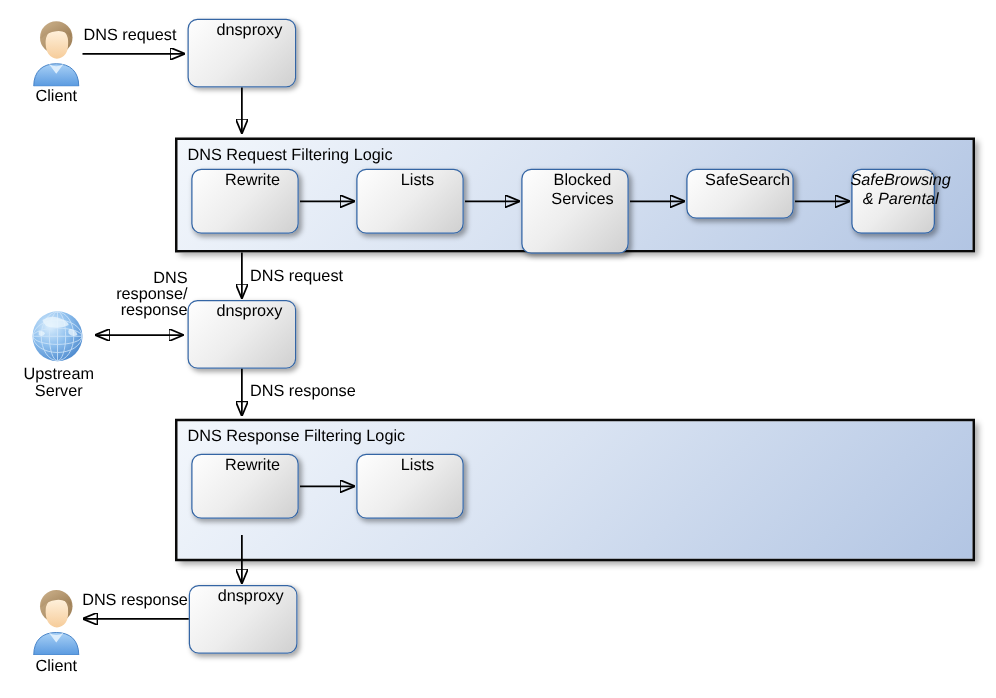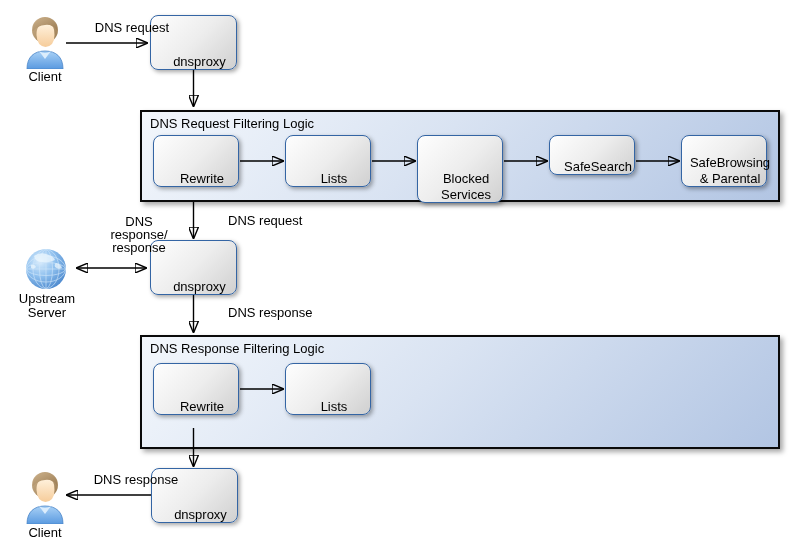--- a/index.html
+++ b/index.html
@@ -28,37 +28,36 @@
     text-align: right;
   }
   .node {
     position: absolute;
     box-sizing: border-box;
     border: 1.5px solid var(--box-border, #3465a4);
     border-radius: 8px;
     background: linear-gradient(135deg, var(--box-fill-light, #fefefe) 0%, #ededed 50%, var(--box-fill-dark, #d0d0d0) 100%);
     box-shadow: 2px 2px 4px rgba(0,0,0,0.35);
     display: flex;
-    align-items: flex-end;
+    align-items: flex-start;
     justify-content: center;
     text-align: center;
     font-size: 13px;
     line-height: 1.18;
     z-index: 2;
     padding-left: 12px;
   }
   .edge-label {
     position: absolute;
     font-size: 13px;
     line-height: 13px;
     white-space: nowrap;
     z-index: 6;
-    margin-left: 28px;
-  }
-  .edge-label.centered { text-align: center; white-space: normal; }
+  }
+  .edge-label.centered { text-align: right; white-space: normal; }
   .actor-label {
     position: absolute;
     font-size: 13px;
     line-height: 14px;
     text-align: center;
     z-index: 6;
   }
   .icon { position: absolute; z-index: 3; }
   #arrow-layer {
     position: absolute;
@@ -113,21 +112,21 @@
   </div>
   <div class="node" style="left:285px; top:135px; width:86px; height:52px;">
     <span>Lists</span>
   </div>
   <div class="node" style="left:417px; top:135px; width:86px; height:68px;">
     <span>Blocked Services</span>
   </div>
   <div class="node" style="left:549px; top:135px; width:86px; height:40px;">
     <span>SafeSearch</span>
   </div>
-  <div class="node" style="left:681px; top:135px; width:86px; height:52px;">
+  <div class="node" style="left:681px; top:135px; width:67px; height:52px;font-style:italic;">
     <span>SafeBrowsing &amp; Parental</span>
   </div>
 
   <div class="edge-label" style="left:200px; top:214px;">DNS request</div>
 
   <div class="node" style="left:150px; top:240px; width:87px; height:55px;">
     <span>dnsproxy</span>
   </div>
 
   <svg class="icon" style="left:24px; top:247px;" width="44" height="44" viewBox="0 0 44 44">

